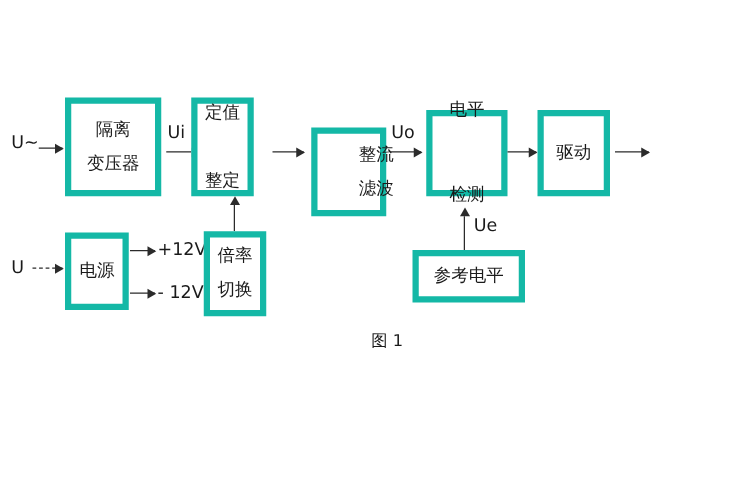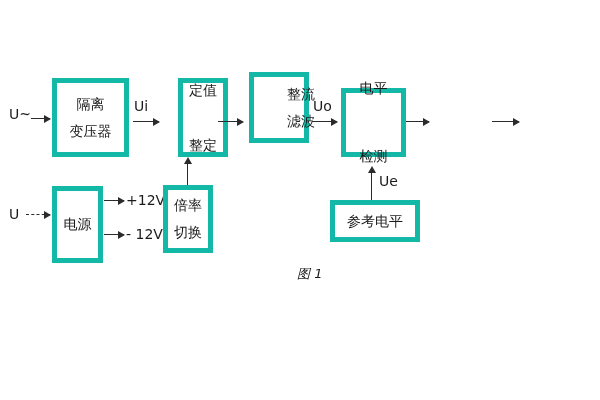--- a/index.html
+++ b/index.html
@@ -36,21 +36,20 @@
     font-size: 14px;
     white-space: nowrap;
     line-height: 1;
   }
   .caption {
     position: absolute;
     color: #1a1a1a;
     font-size: 13px;
     white-space: nowrap;
     line-height: 1;
-    font-style: italic;
   }
   
   .harrow {
     position: absolute;
     height: 0;
     border-top: 1.4px solid #2b2b2b;
   }
   .harrow::after {
     content: "";
     position: absolute;
@@ -93,58 +92,61 @@
 
   <div class="box" style="left:52px; top:78px; width:77px; height:79px;">
     <span class="ln">隔离</span>
     <span class="ln">变压器</span>
   </div>
 
   <div class="label" style="left:134px; top:99px;">Ui</div>
 
   <div class="harrow" style="left:133px; top:121px; width:26px;"></div>
 
-  <div class="box" style="left:178px; top:78px; width:50px; height:79px;gap:28px;">
+  <div class="box" style="left:153px; top:78px; width:50px; height:79px;gap:28px;">
     <span class="ln">定值</span>
     <span class="ln">整定</span>
   </div>
 
   <div class="varrow" style="left:187px; top:164px; height:21px;"></div>
 
   <div class="harrow" style="left:218px; top:121px; width:25px;"></div>
 
-  <div class="box" style="left:249px; top:72px; width:60px; height:71px;padding-left:44px;">
+  <div class="box" style="left:249px; top:102px; width:60px; height:71px;padding-left:44px;">
     <span class="ln">整流</span>
     <span class="ln">滤波</span>
   </div>
 
   <div class="label" style="left:313px; top:99px;">Uo</div>
 
   <div class="harrow" style="left:312px; top:121px; width:25px;"></div>
 
   <div class="box" style="left:341px; top:88px; width:65px; height:69px;gap:41px;">
     <span class="ln">电平</span>
     <span class="ln">检测</span>
   </div>
 
   <div class="varrow" style="left:371px; top:173px; height:27px;"></div>
 
   <div class="label" style="left:379px; top:174px;">Ue</div>
 
   <div class="harrow" style="left:406px; top:121px; width:23px;"></div>
 
+  <div class="box" style="left:430px; top:88px; width:58px; height:69px;">
+    <span class="ln">驱动</span>
+  </div>
 
   <div class="harrow" style="left:492px; top:121px; width:27px;"></div>
 
 
   <div class="label" style="left:9px; top:207px;">U</div>
 
   <div class="harrow dashed" style="left:26px; top:214px; width:24px;"></div>
 
-  <div class="box" style="left:52px; top:186px; width:51px; height:77px;">
+  <div class="box" style="left:52px; top:186px; width:51px; height:62px;">
     <span class="ln">电源</span>
   </div>
 
   <div class="harrow" style="left:104px; top:200px; width:20px;"></div>
   <div class="label" style="left:126px; top:193px;">+12V</div>
 
   <div class="harrow" style="left:104px; top:234px; width:20px;"></div>
   <div class="label" style="left:126px; top:227px;text-align:center;">- 12V</div>
 
   <div class="box" style="left:163px; top:185px; width:50px; height:68px;justify-content:center;">

